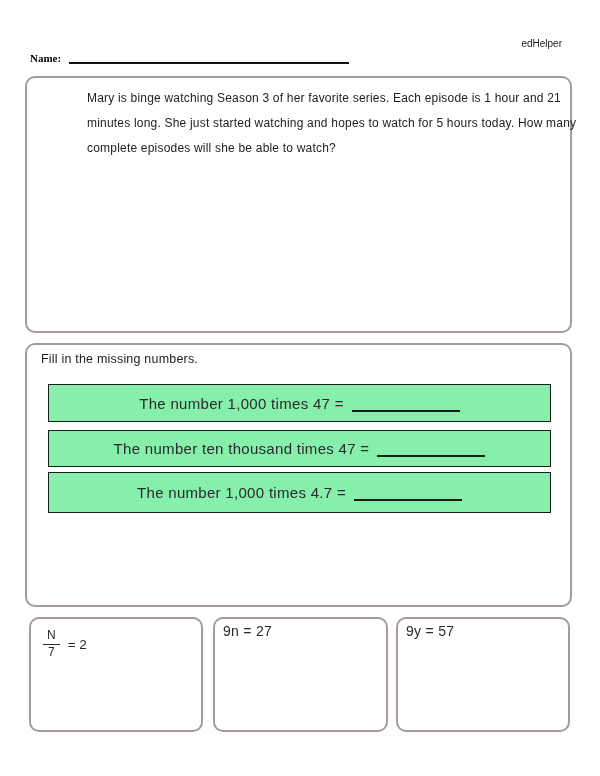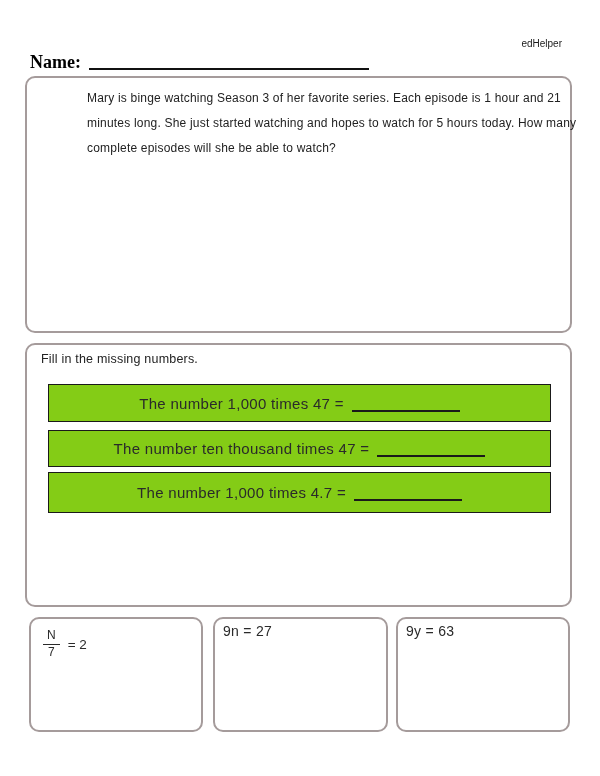--- a/index.html
+++ b/index.html
@@ -21,21 +21,21 @@
     font-family: Liberation Sans, sans-serif;
     font-size: 10px;
     color: #1a1a1a;
   }
   .name-row {
     position: absolute;
     left: 30px;
     top: 52px;
     font-family: "Liberation Serif", serif;
     font-weight: bold;
-    font-size: 18px;
+    font-size: 11px;
     color: #000;
   }
   .name-underline {
     display: inline-block;
     width: 280px;
     border-bottom: 2px solid #111;
     vertical-align: -2px;
     margin-left: 8px;
   }
 
@@ -67,21 +67,21 @@
     top: 7px;
     font-size: 12.5px;
     letter-spacing: 0.2px;
     color: #222;
   }
   .problem-row {
     position: absolute;
     left: 21px;
     width: 503px;
     border: 1.5px solid #1a1a1a;
-    background: #84cc16;
+    background: #86efac;
     display: flex;
     align-items: center;
     justify-content: center;
   }
   .problem-row.r1 { top: 39px;  height: 38px; }
   .problem-row.r2 { top: 85px;  height: 37px; }
   .problem-row.r3 { top: 127px; height: 41px; }
   .problem-text {
     font-size: 15px;
     letter-spacing: 0.3px;
@@ -157,14 +157,14 @@
     </span>
     <span class="frac-equals">= 2</span>
   </div>
 </div>
 
 <div class="rbox box-eq-2">
   <div class="eq-text">9n = 27</div>
 </div>
 
 <div class="rbox box-eq-3">
-  <div class="eq-text">9y = 63</div>
+  <div class="eq-text">9y = 57</div>
 </div>
 
 </body></html>

